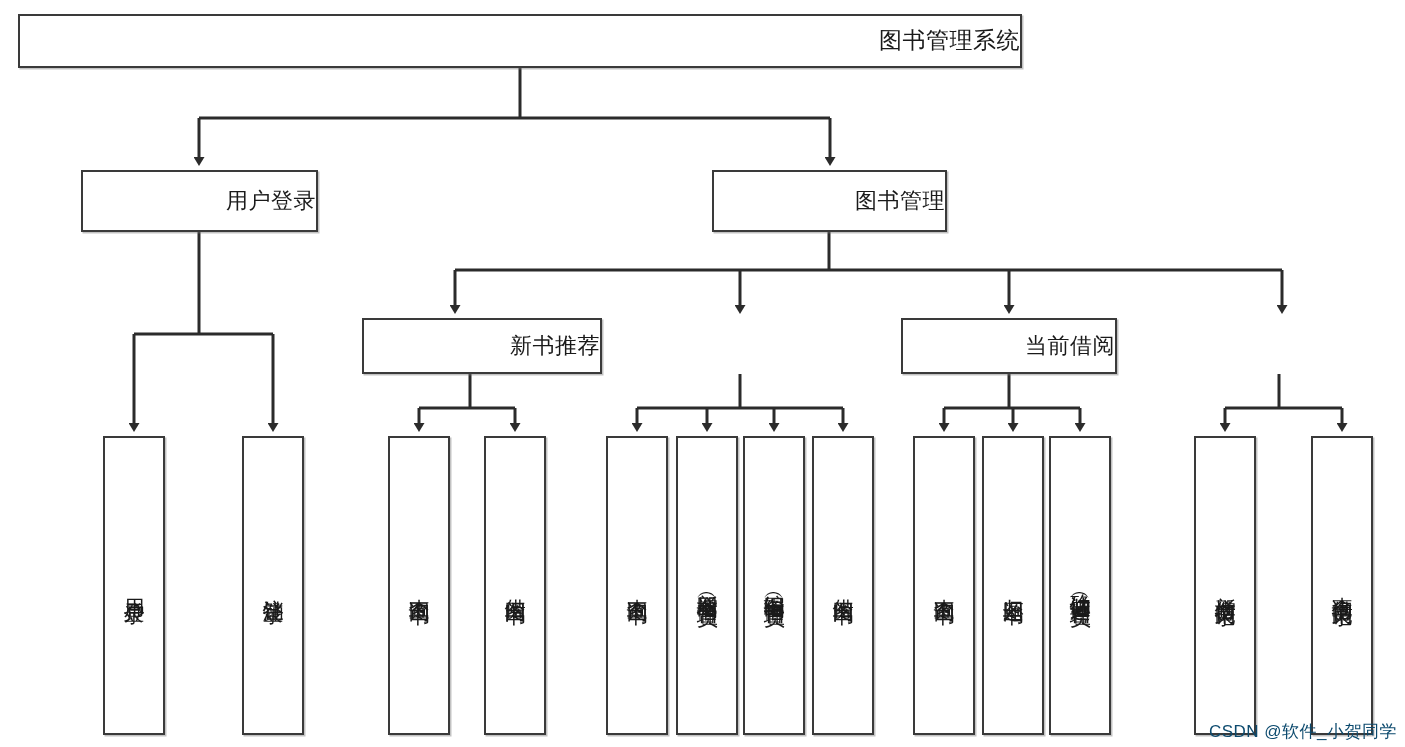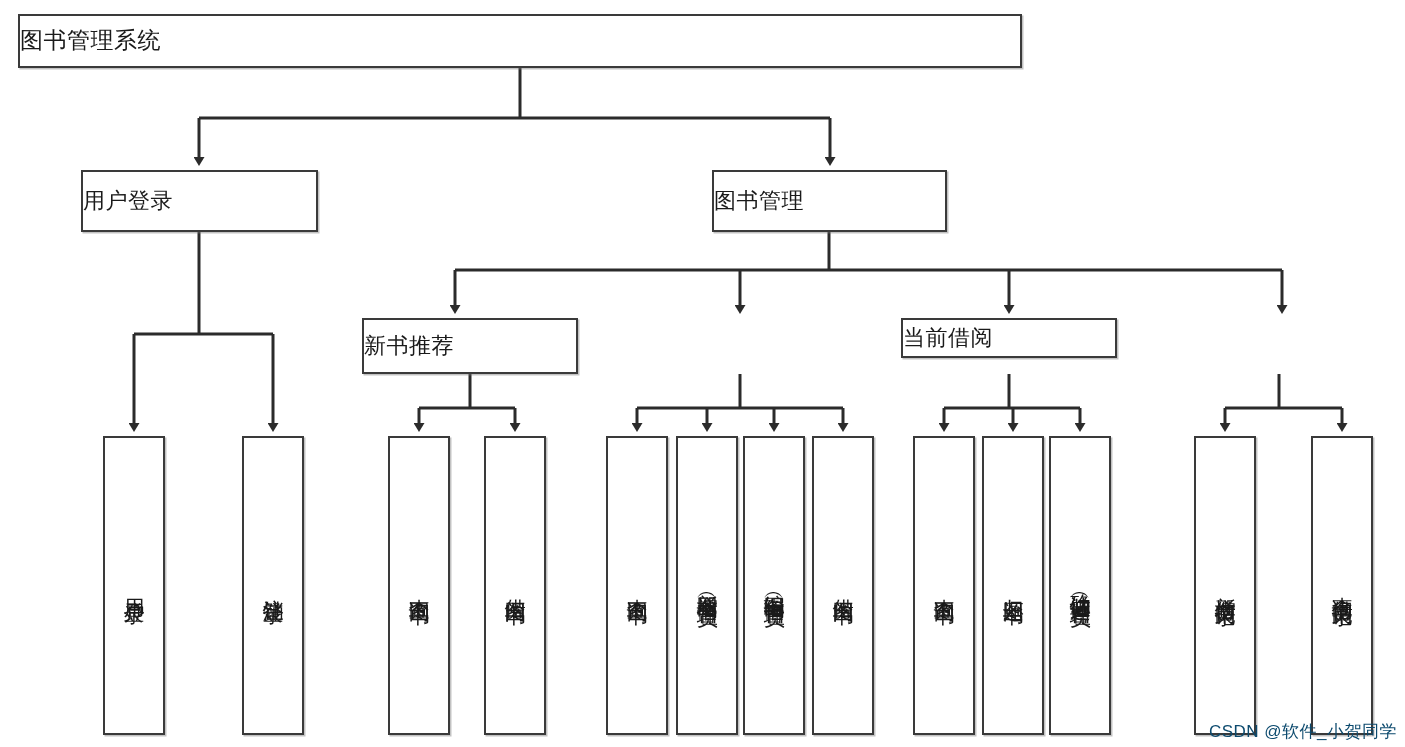--- a/index.html
+++ b/index.html
@@ -25,21 +25,21 @@
     height: 747px;
     pointer-events: none;
   }
   .node {
     position: absolute;
     box-sizing: border-box;
     border: 2px solid #3a3a3a;
     background: #ffffff;
     display: flex;
     align-items: center;
-    justify-content: flex-start;
+    justify-content: flex-end;
     color: #1a1a1a;
     box-shadow: 1.5px 1.5px 0 rgba(120,120,120,0.45);
   }
   .node .lbl {
     display: block;
     text-align: center;
     line-height: 1.18;
     white-space: nowrap;
   }
   
@@ -132,24 +132,24 @@
     <span class="lbl">图书管理系统</span>
   </div>
 
   <div class="node h" style="left:81px; top:170px; width:237px; height:62px;">
     <span class="lbl">用户登录</span>
   </div>
   <div class="node h" style="left:712px; top:170px; width:235px; height:62px;">
     <span class="lbl">图书管理</span>
   </div>
 
-  <div class="node h" style="left:362px; top:318px; width:216px; height:56px;">
+  <div class="node h" style="left:362px; top:318px; width:240px; height:56px;">
     <span class="lbl">新书推荐</span>
   </div>
-  <div class="node h" style="left:901px; top:318px; width:216px; height:40px;">
+  <div class="node h" style="left:901px; top:318px; width:216px; height:56px;">
     <span class="lbl">当前借阅</span>
   </div>
 
   <div class="node v" style="left:103px; top:436px; width:62px; height:299px;">
     <span class="lbl">用户登录</span>
   </div>
   <div class="node v" style="left:242px; top:436px; width:62px; height:299px;">
     <span class="lbl">注销登录</span>
   </div>
 

